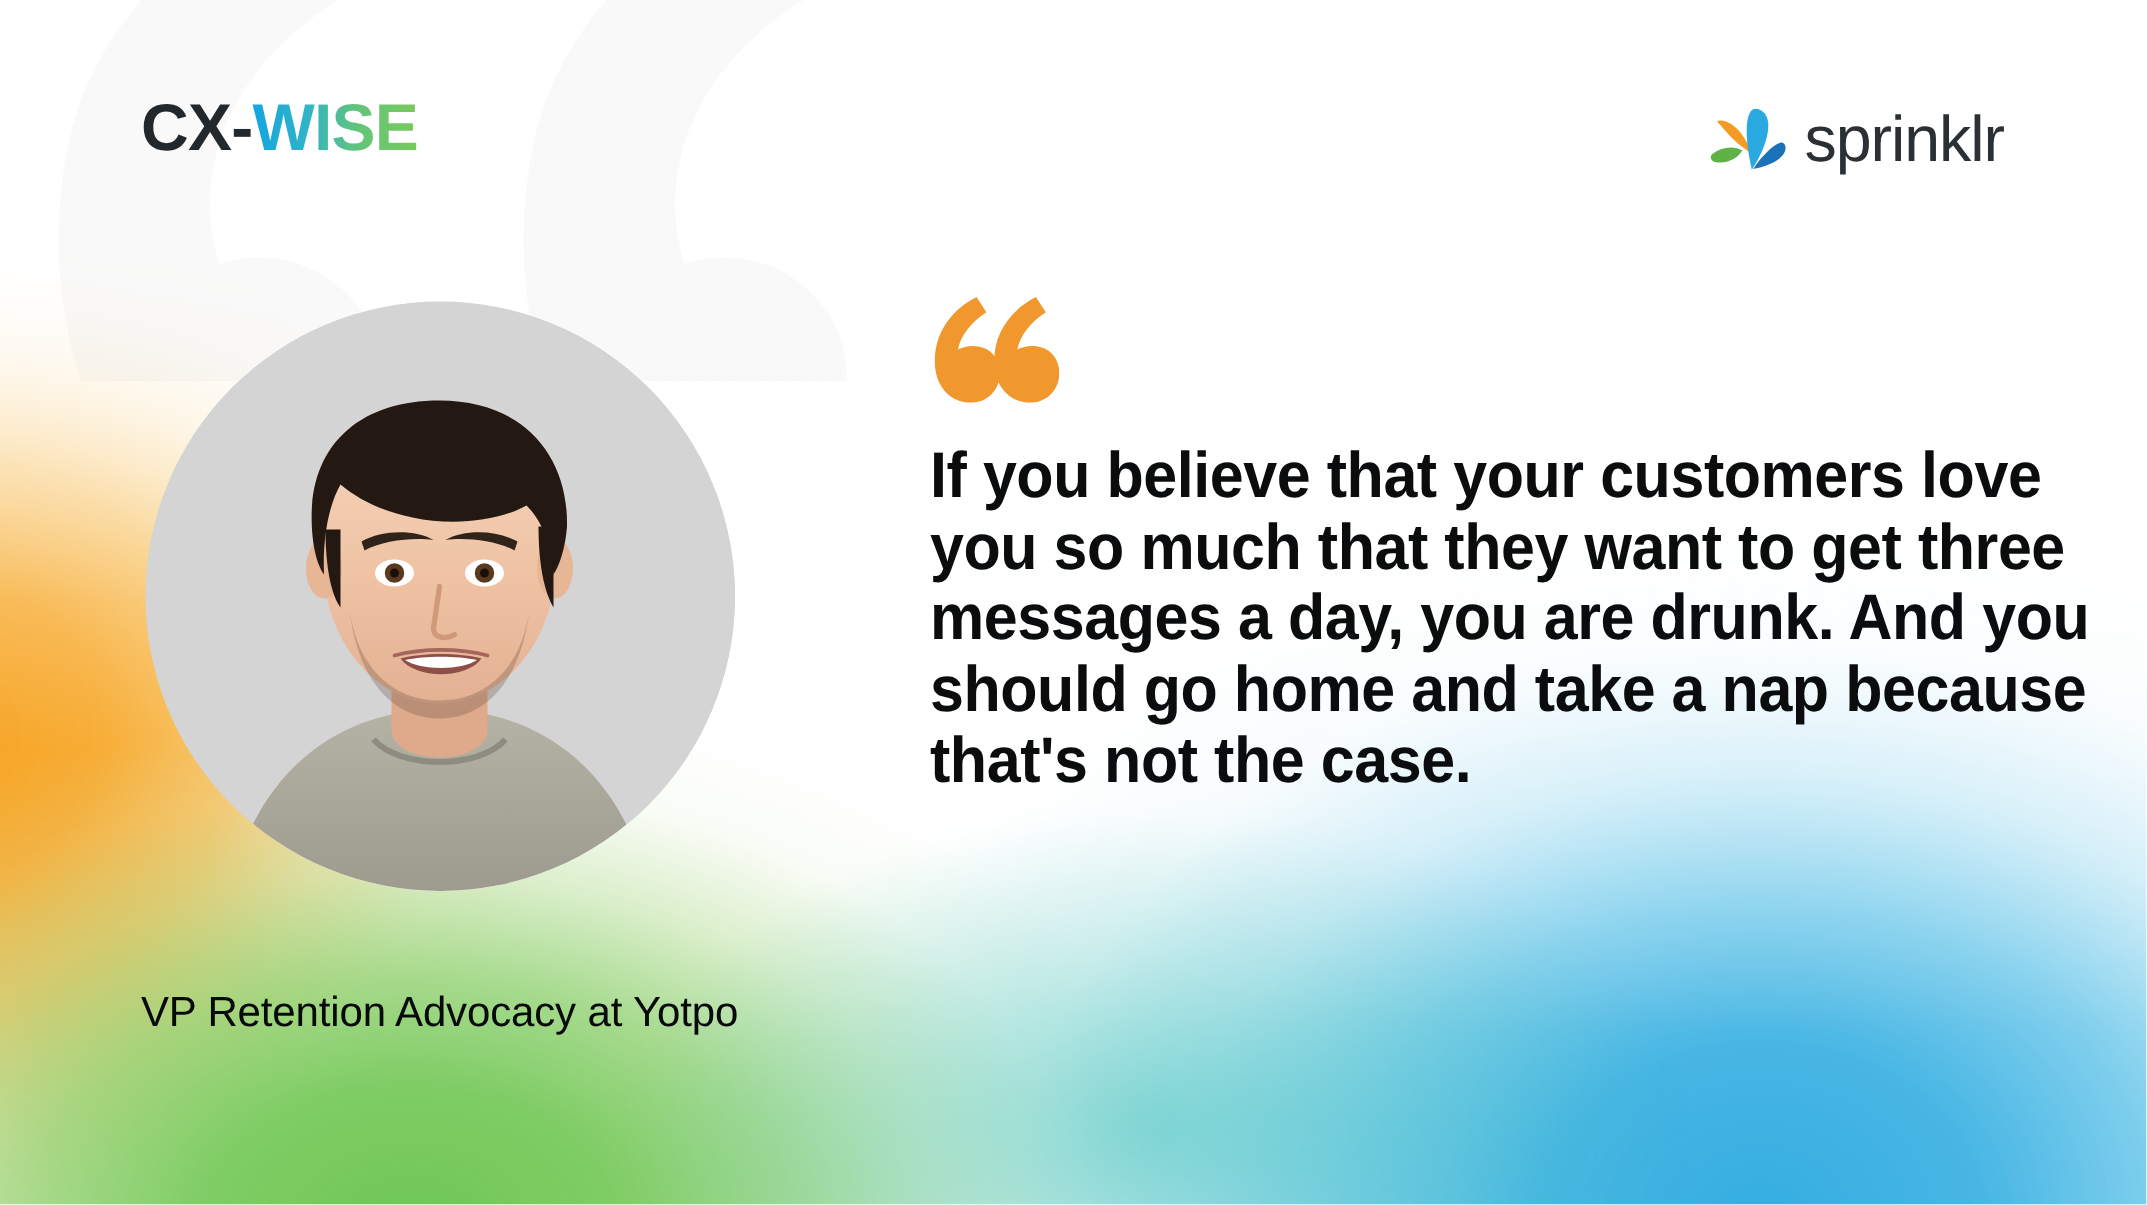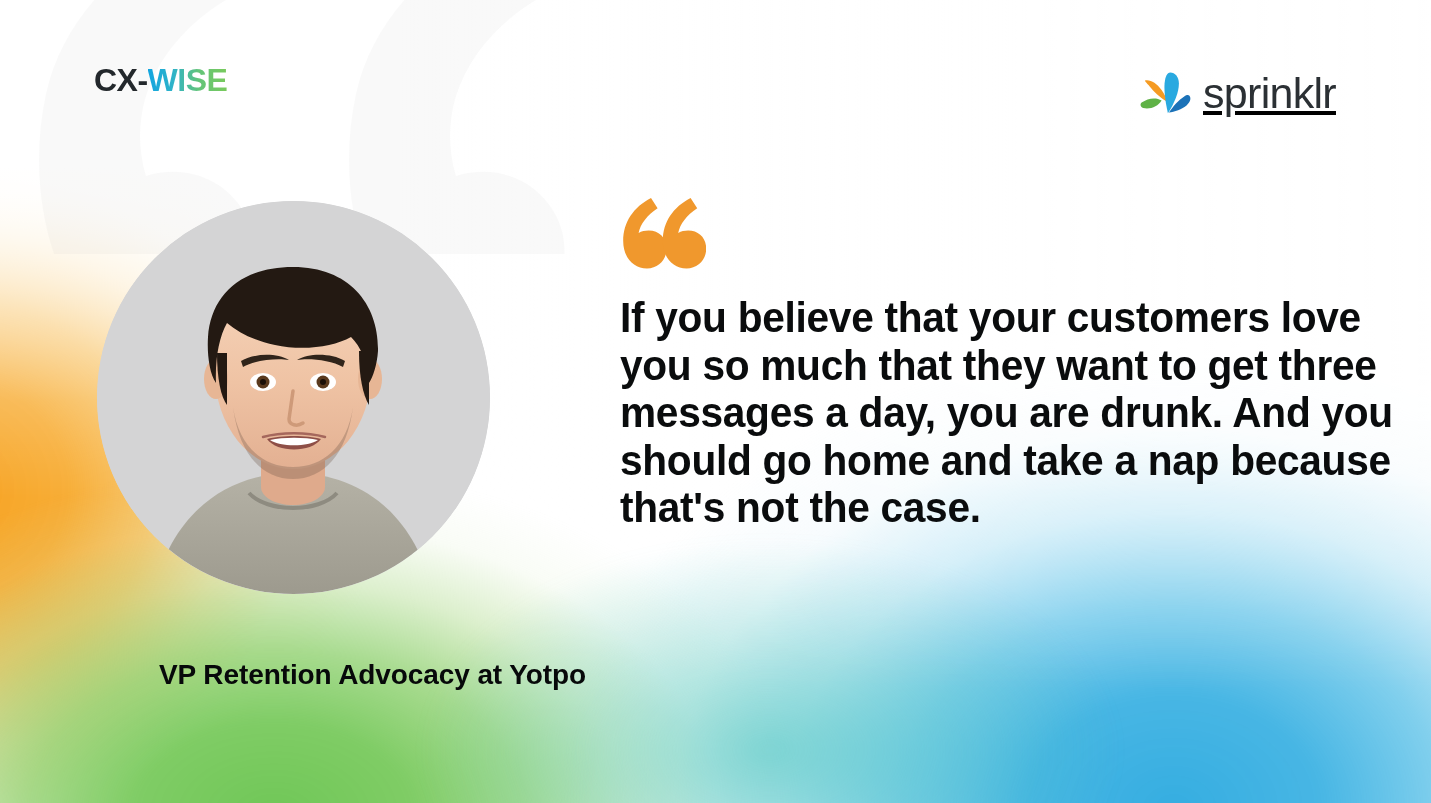--- a/index.html
+++ b/index.html
@@ -107,21 +107,21 @@
     left:34px; top:-46px;
     width:620px; height:300px;
     opacity:0.055;
     pointer-events:none;
   }
 
   
   .cxwise-logo {
     position:absolute;
     left:94px; top:64px;
-    font-size:32px;
+    font-size:44px;
     font-weight:bold;
     letter-spacing:-0.5px;
     line-height:1;
     white-space:nowrap;
   }
   .cxwise-dark { color:#23282C; }
   .cxwise-grad {
     background:linear-gradient(to right, #12A5E0 0%, #2FB3C8 32%, #63C479 64%, #79CA5C 100%);
     -webkit-background-clip:text;
     background-clip:text;
@@ -129,21 +129,20 @@
     -webkit-text-fill-color:transparent;
   }
 
   .sprinklr-logo {
     position:absolute;
     left:1140px; top:64px;
     display:flex;
     align-items:center;
     gap:9px;
     height:54px;
-    text-decoration:underline;
   }
   .sprinklr-mark { width:54px; height:52px; display:block; }
   .sprinklr-word {
     font-size:43px;
     font-weight:400;
     color:#2B3034;
     letter-spacing:-0.7px;
     line-height:1;
     position:relative;
     top:2px;
@@ -169,23 +168,23 @@
     font-size:31px;
     font-weight:bold;
     color:#07090A;
     letter-spacing:-0.2px;
     line-height:1.1;
   }
   .speaker-title {
     position:absolute;
     left:0; top:660px;
     width:586px;
-    text-align:right;
+    text-align:center;
     font-size:28px;
-    font-weight:bold;
+    font-weight:normal;
     color:#07090A;
     letter-spacing:-0.1px;
     line-height:1.1;
   }
 
   
   .quote-mark {
     position:absolute;
     left:620px; top:198px;
     width:86px; height:76px;

